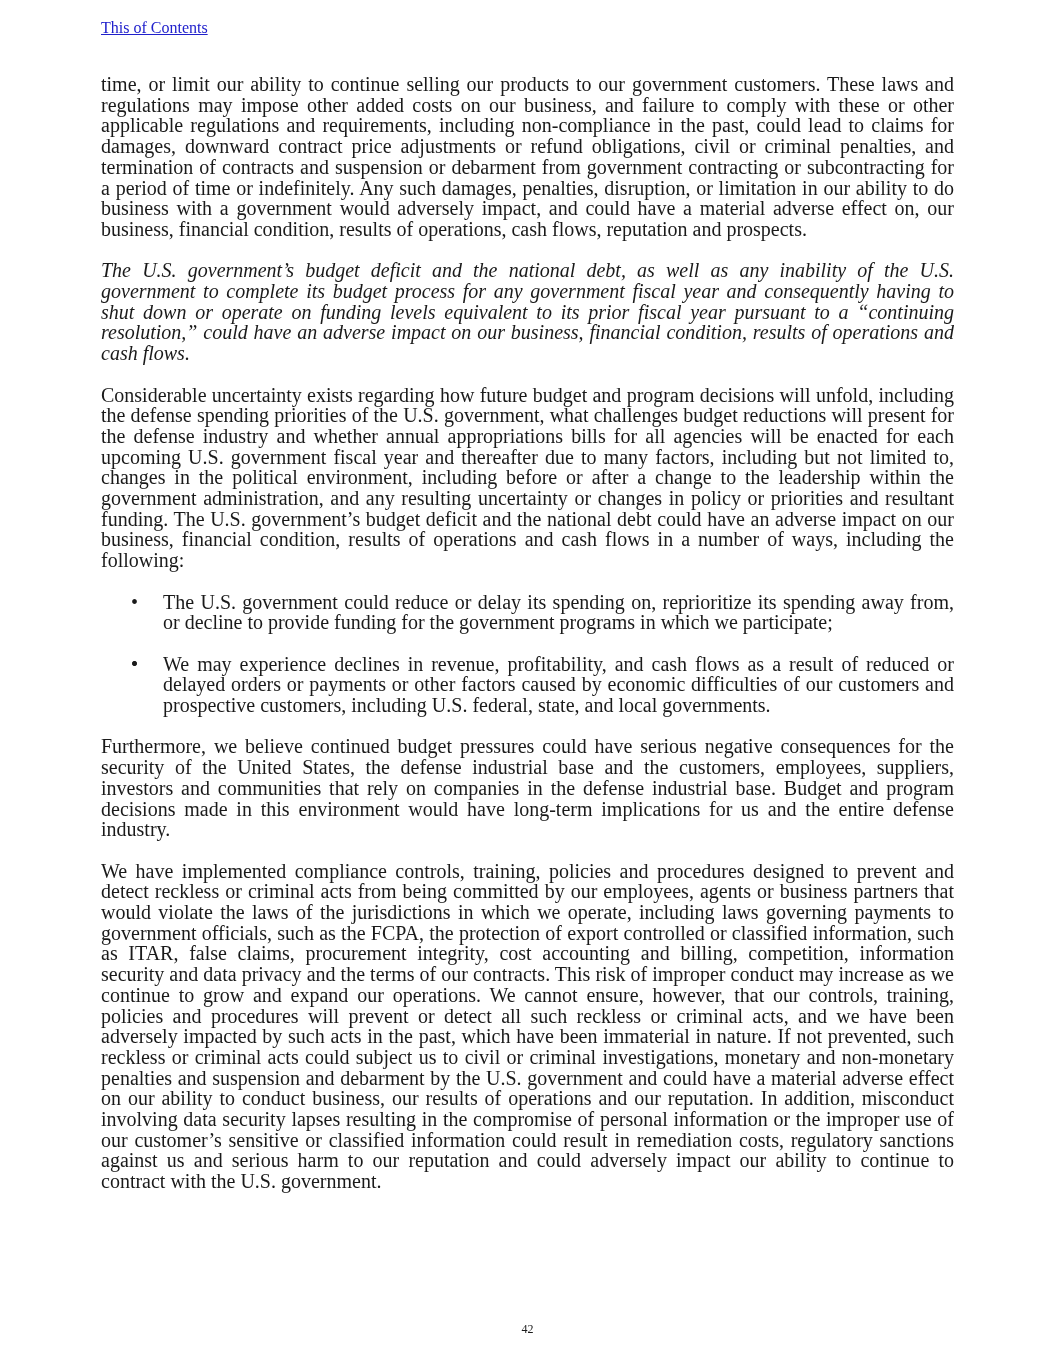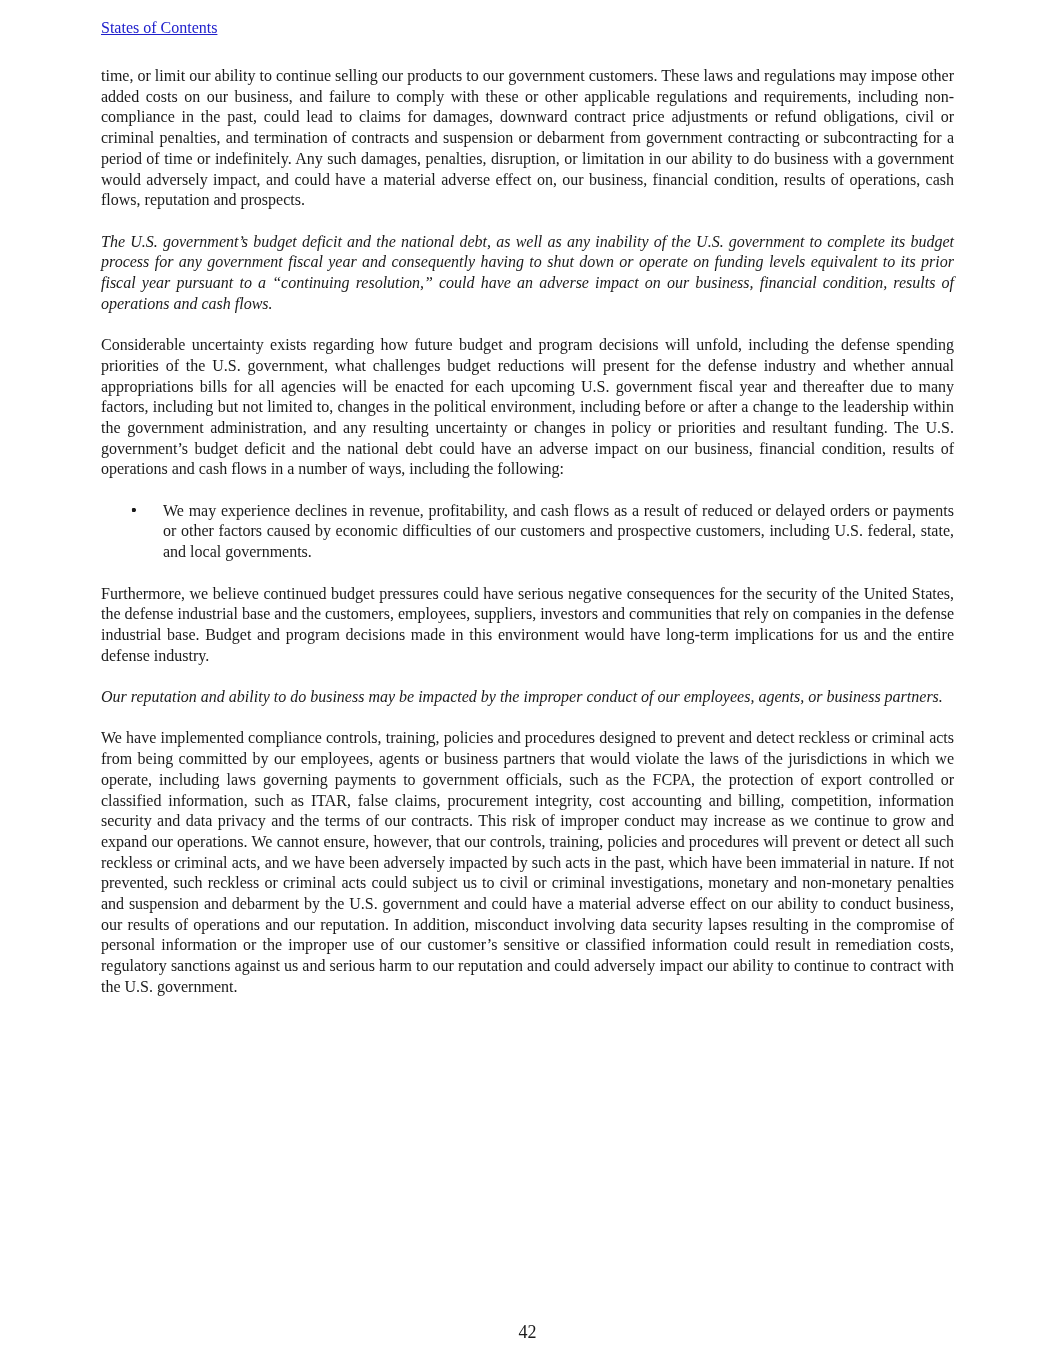--- a/index.html
+++ b/index.html
@@ -17,23 +17,23 @@
     top: 19px;
     font-size: 16px;
     color: #1a0dab;
     color: #2020cc;
     text-decoration: underline;
     cursor: pointer;
   }
   .content {
     position: absolute;
     left: 101px;
-    top: 66px;
+    top: 74px;
     width: 853px;
-    font-size: 16px;
+    font-size: 20px;
     line-height: 20.7px;
   }
   .para {
     margin: 0 0 20.7px 0;
     text-align: justify;
   }
   .heading {
     margin: 0 0 20.7px 0;
     text-align: justify;
     font-weight: normal;
@@ -55,48 +55,48 @@
     position: absolute;
     left: 30px;
     top: 0;
   }
   .page-number {
     position: absolute;
     left: 0;
     width: 1055px;
     top: 1322px;
     text-align: center;
-    font-size: 18px;
+    font-size: 12px;
   }
 </style>
 </head>
 <body>
 
-<a class="toc-link">States of Contents</a>
+<a class="toc-link">This of Contents</a>
 
 <div class="content">
   <p class="para">time, or limit our ability to continue selling our products to our government customers. These laws and regulations may impose other added costs on our business, and failure to comply with these or other applicable regulations and requirements, including non-compliance in the past, could lead to claims for damages, downward contract price adjustments or refund obligations, civil or criminal penalties, and termination of contracts and suspension or debarment from government contracting or subcontracting for a period of time or indefinitely. Any such damages, penalties, disruption, or limitation in our ability to do business with a government would adversely impact, and could have a material adverse effect on, our business, financial condition, results of operations, cash flows, reputation and prospects.</p>
 
   <p class="heading">The U.S. government’s budget deficit and the national debt, as well as any inability of the U.S. government to complete its budget process for any government fiscal year and consequently having to shut down or operate on funding levels equivalent to its prior fiscal year pursuant to a “continuing resolution,” could have an adverse impact on our business, financial condition, results of operations and cash flows.</p>
 
   <p class="para">Considerable uncertainty exists regarding how future budget and program decisions will unfold, including the defense spending priorities of the U.S. government, what challenges budget reductions will present for the defense industry and whether annual appropriations bills for all agencies will be enacted for each upcoming U.S. government fiscal year and thereafter due to many factors, including but not limited to, changes in the political environment, including before or after a change to the leadership within the government administration, and any resulting uncertainty or changes in policy or priorities and resultant funding. The U.S. government’s budget deficit and the national debt could have an adverse impact on our business, financial condition, results of operations and cash flows in a number of ways, including the following:</p>
 
   <ul class="bullets">
     <li class="bullet">
       <span class="bullet-mark">•</span>
+      <span>The U.S. government could reduce or delay its spending on, reprioritize its spending away from, or decline to provide funding for the government programs in which we participate;</span>
     </li>
     <li class="bullet">
       <span class="bullet-mark">•</span>
     </li>
     <li class="bullet">
       <span class="bullet-mark">•</span>
       <span>We may experience declines in revenue, profitability, and cash flows as a result of reduced or delayed orders or payments or other factors caused by economic difficulties of our customers and prospective customers, including U.S. federal, state, and local governments.</span>
     </li>
   </ul>
 
   <p class="para">Furthermore, we believe continued budget pressures could have serious negative consequences for the security of the United States, the defense industrial base and the customers, employees, suppliers, investors and communities that rely on companies in the defense industrial base. Budget and program decisions made in this environment would have long-term implications for us and the entire defense industry.</p>
 
-  <p class="heading">Our reputation and ability to do business may be impacted by the improper conduct of our employees, agents, or business partners.</p>
 
   <p class="para">We have implemented compliance controls, training, policies and procedures designed to prevent and detect reckless or criminal acts from being committed by our employees, agents or business partners that would violate the laws of the jurisdictions in which we operate, including laws governing payments to government officials, such as the FCPA, the protection of export controlled or classified information, such as ITAR, false claims, procurement integrity, cost accounting and billing, competition, information security and data privacy and the terms of our contracts. This risk of improper conduct may increase as we continue to grow and expand our operations. We cannot ensure, however, that our controls, training, policies and procedures will prevent or detect all such reckless or criminal acts, and we have been adversely impacted by such acts in the past, which have been immaterial in nature. If not prevented, such reckless or criminal acts could subject us to civil or criminal investigations, monetary and non-monetary penalties and suspension and debarment by the U.S. government and could have a material adverse effect on our ability to conduct business, our results of operations and our reputation. In addition, misconduct involving data security lapses resulting in the compromise of personal information or the improper use of our customer’s sensitive or classified information could result in remediation costs, regulatory sanctions against us and serious harm to our reputation and could adversely impact our ability to continue to contract with the U.S. government.</p>
 </div>
 
 <div class="page-number">42</div>
 
 </body></html>

